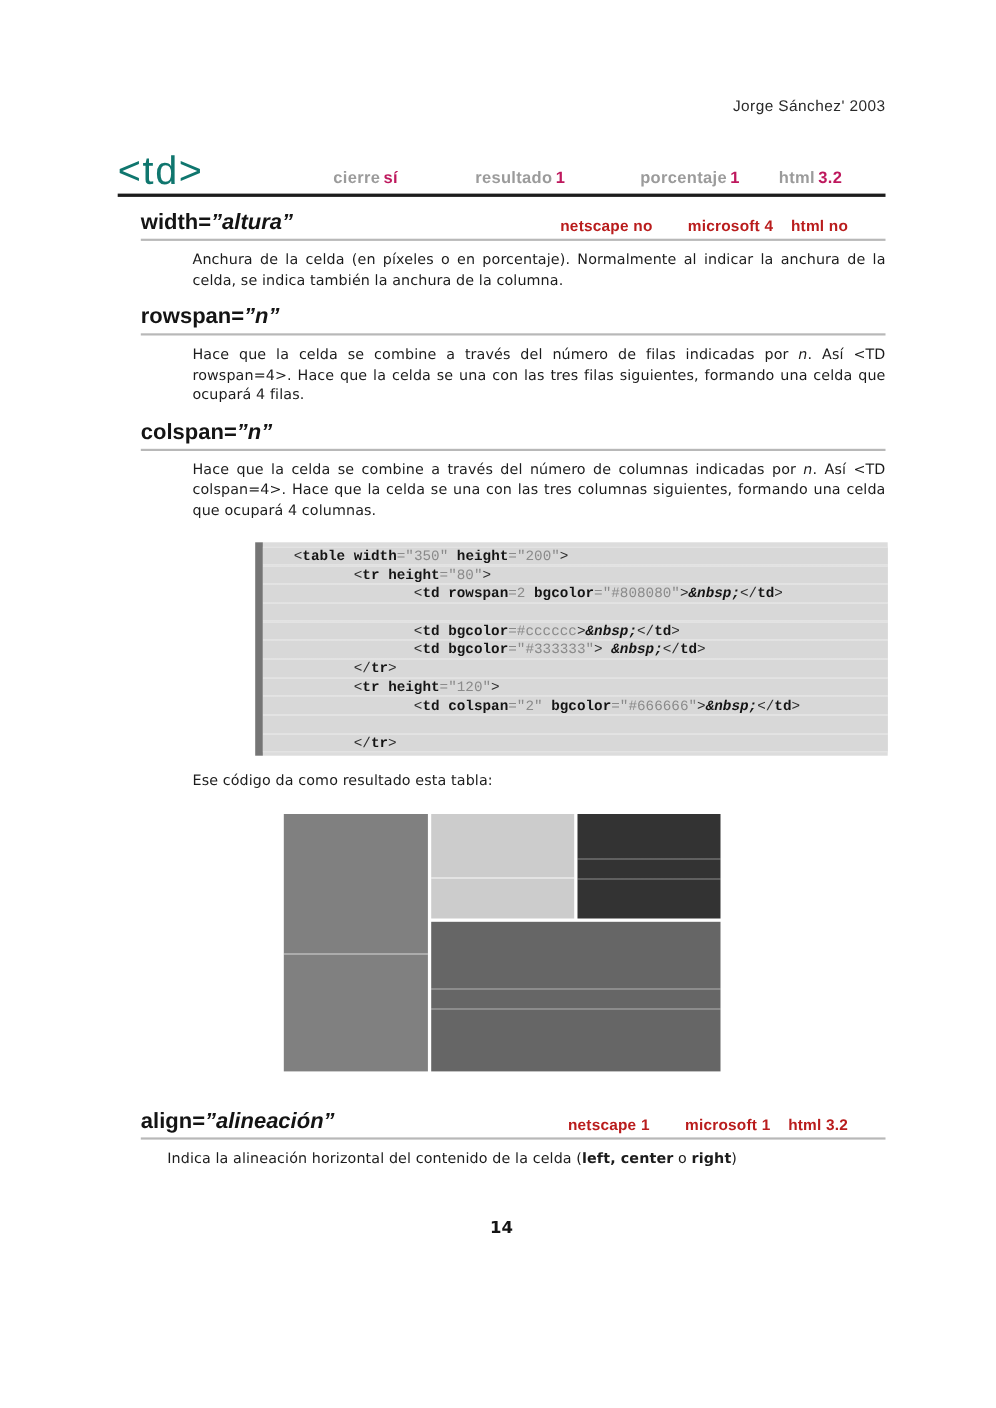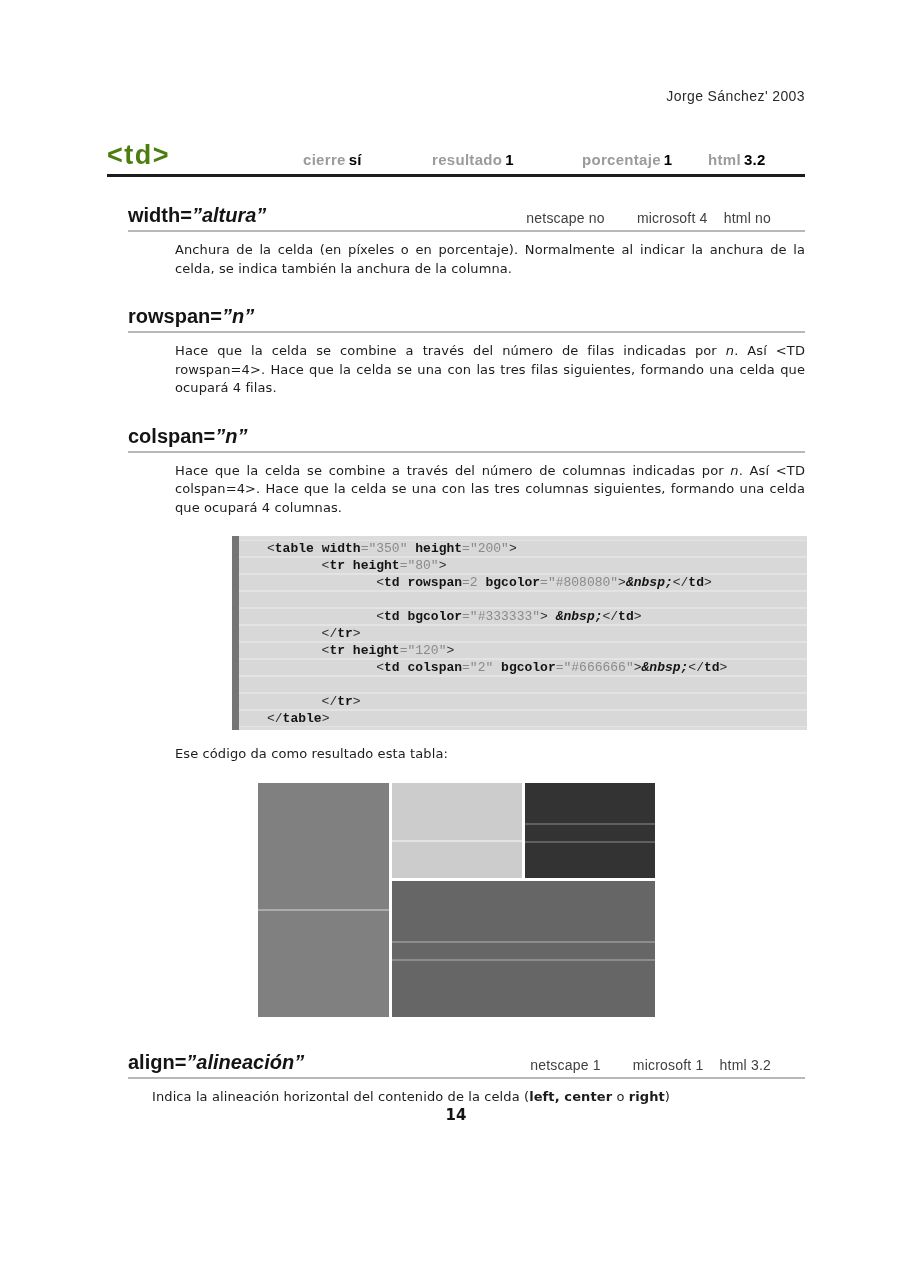--- a/index.html
+++ b/index.html
@@ -13,45 +13,45 @@
     font-family:"Liberation Sans",sans-serif;font-size:14px;color:#2a2a2a;
     letter-spacing:.4px;
   }
   .content{position:absolute;left:107px;top:141px;width:698px;}
 
   
   .tag-row{
     position:relative;padding-bottom:5px;border-bottom:3px solid #1c1c1c;
   }
   .tag-title{
-    font-family:"Liberation Sans",sans-serif;font-size:27px;font-weight:bold;
-    color:#4d7c0f;letter-spacing:1.5px;line-height:28px;
+    font-family:"Liberation Sans",sans-serif;font-size:36px;font-weight:normal;
+    color:#0f766e;letter-spacing:1.5px;line-height:28px;
   }
   .tag-support{
     position:absolute;bottom:6px;
     font-family:"Liberation Sans",sans-serif;font-size:15px;font-weight:bold;
     color:#9b9b9b;letter-spacing:.3px;
   }
-  .tag-support .val{color:#000000;margin-left:3px;}
+  .tag-support .val{color:#be185d;margin-left:3px;}
   .ts1{left:196px;} .ts2{left:325px;} .ts3{left:475px;} .ts4{left:601px;}
 
   
   .attr-row{
     position:relative;margin-left:21px;padding-bottom:4px;
-    border-bottom:2px solid #b8b8b8;margin-top:28px;
+    border-bottom:2px solid #b8b8b8;margin-top:13px;
   }
   .attr-title{
     font-family:"Liberation Sans",sans-serif;font-size:20px;line-height:21px;color:#141414;
   }
   .attr-title .an{font-weight:bold;}
   .attr-title .av{font-weight:bold;font-style:italic;}
   .attr-support{
     position:absolute;right:34px;bottom:4px;
-    font-family:"Liberation Sans",sans-serif;font-size:14px;font-weight:normal;
-    color:#404040;letter-spacing:.2px;white-space:nowrap;
+    font-family:"Liberation Sans",sans-serif;font-size:14px;font-weight:bold;
+    color:#b91c1c;letter-spacing:.2px;white-space:nowrap;
   }
   .attr-support span:nth-child(2){margin-left:28px;}
   .attr-support span:nth-child(3){margin-left:12px;}
 
   
   .para{
     margin:9px 0 0 0;padding-left:68px;width:630px;box-sizing:content-box;
     font-size:13px;line-height:18.5px;letter-spacing:.1px;color:#1c1c1c;
   }
   .just{text-align:justify;}
@@ -89,21 +89,21 @@
   .cell-a{grid-area:1/1/3/2;
     background-image:linear-gradient(to bottom,transparent 0 126px,rgba(255,255,255,.35) 126px 128px,transparent 128px);}
   .cell-b{grid-area:1/2/2/3;
     background-image:linear-gradient(to bottom,transparent 0 57px,rgba(255,255,255,.45) 57px 59px,transparent 59px);}
   .cell-c{grid-area:1/3/2/4;
     background-image:linear-gradient(to bottom,transparent 0 40px,rgba(255,255,255,.22) 40px 42px,transparent 42px 58px,rgba(255,255,255,.22) 58px 60px,transparent 60px);}
   .cell-d{grid-area:2/2/3/4;
     background-image:linear-gradient(to bottom,transparent 0 60px,rgba(255,255,255,.25) 60px 62px,transparent 62px 78px,rgba(255,255,255,.25) 78px 80px,transparent 80px);}
 
   .page-number{
-    text-align:center;font-size:15px;font-weight:bold;color:#141414;
+    margin-top:44px;text-align:center;font-size:15px;font-weight:bold;color:#141414;
   }
 </style>
 </head>
 <body>
 
 <div class="author">Jorge Sánchez' 2003</div>
 
 <div class="content">
 
   <div class="tag-row">
@@ -134,27 +134,27 @@
   </div>
   <p class="para just"><span>Hace que la celda se combine a través del número de columnas indicadas por </span><i>n</i><span>. Así &lt;TD colspan=4&gt;. Hace que la celda se una con las tres columnas siguientes, formando una celda que ocupará 4 columnas.</span></p>
 
   <div class="code-block">
     <div class="code-bar"></div>
     <div class="code-lines">
         <div class="cl"><span class="p">&lt;</span><span class="t">table</span><span class="p"> </span><span class="t">width</span><span class="v">="350"</span><span class="p"> </span><span class="t">height</span><span class="v">="200"</span><span class="p">&gt;</span></div>
         <div class="cl"><span class="p">       &lt;</span><span class="t">tr</span><span class="p"> </span><span class="t">height</span><span class="v">="80"</span><span class="p">&gt;</span></div>
         <div class="cl"><span class="p">              &lt;</span><span class="t">td</span><span class="p"> </span><span class="t">rowspan</span><span class="v">=2</span><span class="p"> </span><span class="t">bgcolor</span><span class="v">="#808080"</span><span class="p">&gt;</span><span class="e">&amp;nbsp;</span><span class="p">&lt;/</span><span class="t">td</span><span class="p">&gt;</span></div>
         <div class="cl"> </div>
+        <div class="cl"><span class="p">              &lt;</span><span class="t">td</span><span class="p"> </span><span class="t">bgcolor</span><span class="v">=#cccccc</span><span class="p">&gt;</span><span class="e">&amp;nbsp;</span><span class="p">&lt;/</span><span class="t">td</span><span class="p">&gt;</span></div>
         <div class="cl"><span class="p">              &lt;</span><span class="t">td</span><span class="p"> </span><span class="t">bgcolor</span><span class="v">="#333333"</span><span class="p">&gt; </span><span class="e">&amp;nbsp;</span><span class="p">&lt;/</span><span class="t">td</span><span class="p">&gt;</span></div>
         <div class="cl"><span class="p">       &lt;/</span><span class="t">tr</span><span class="p">&gt;</span></div>
         <div class="cl"><span class="p">       &lt;</span><span class="t">tr</span><span class="p"> </span><span class="t">height</span><span class="v">="120"</span><span class="p">&gt;</span></div>
         <div class="cl"><span class="p">              &lt;</span><span class="t">td</span><span class="p"> </span><span class="t">colspan</span><span class="v">="2"</span><span class="p"> </span><span class="t">bgcolor</span><span class="v">="#666666"</span><span class="p">&gt;</span><span class="e">&amp;nbsp;</span><span class="p">&lt;/</span><span class="t">td</span><span class="p">&gt;</span></div>
         <div class="cl"> </div>
         <div class="cl"><span class="p">       &lt;/</span><span class="t">tr</span><span class="p">&gt;</span></div>
-        <div class="cl"><span class="p">&lt;/</span><span class="t">table</span><span class="p">&gt;</span></div>
       </div>
   </div>
 
   <p class="para" style="margin-top:15px;">Ese código da como resultado esta tabla:</p>
 
   <div class="result-table">
       <div class="cell cell-a" style="background-color: rgb(128, 128, 128);"></div>
       <div class="cell cell-b" style="background-color: rgb(204, 204, 204);"></div>
       <div class="cell cell-c" style="background-color: rgb(51, 51, 51);"></div>
       <div class="cell cell-d" style="background-color: rgb(102, 102, 102);"></div>

